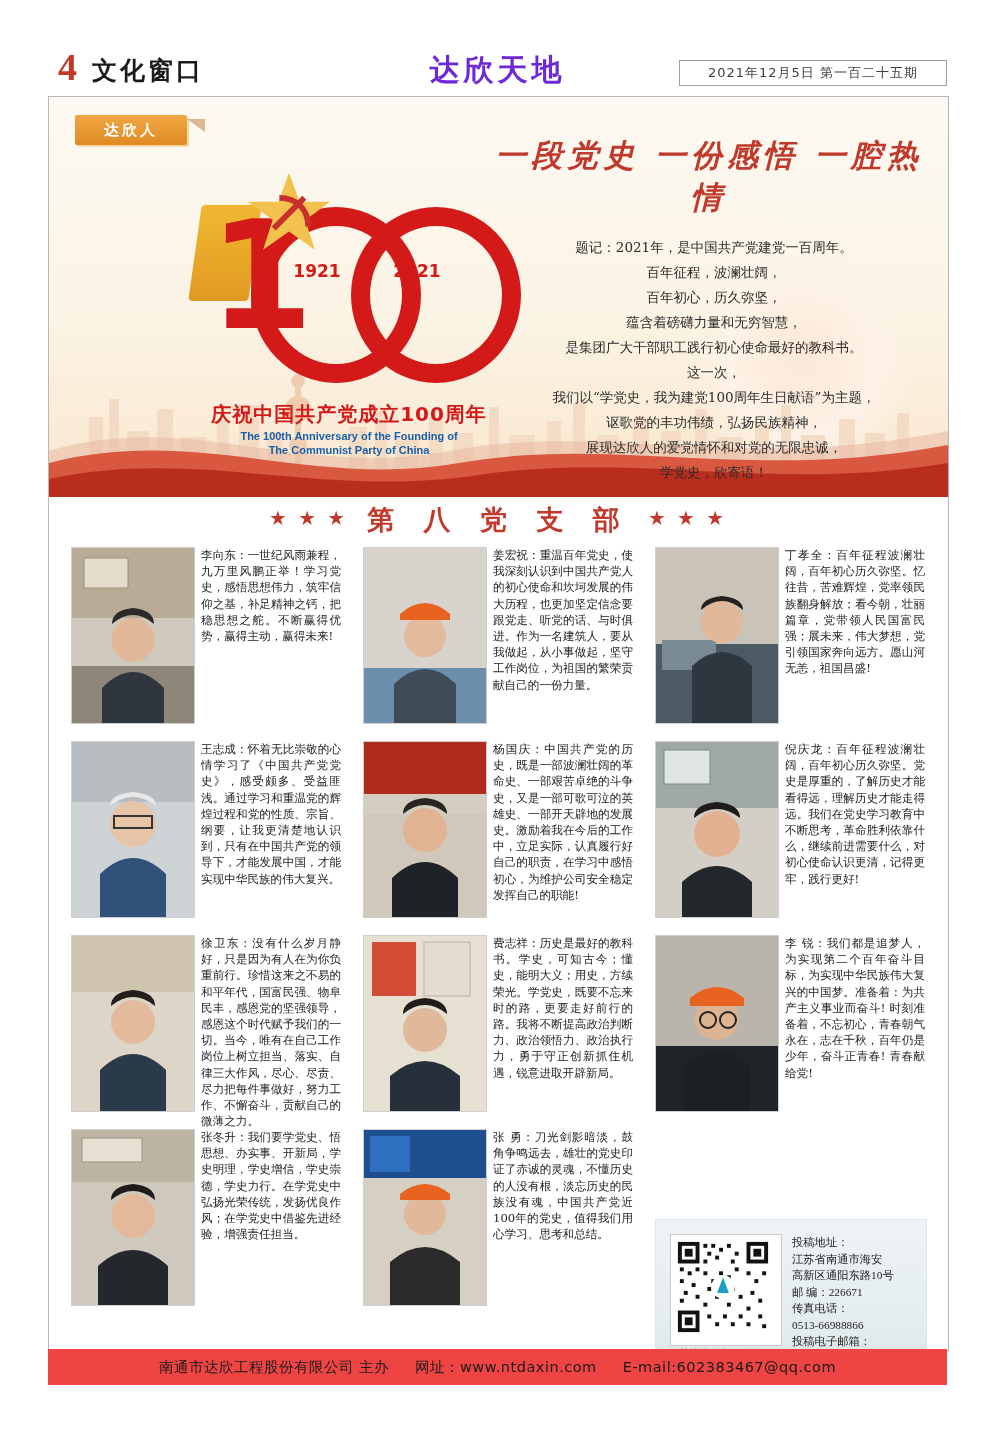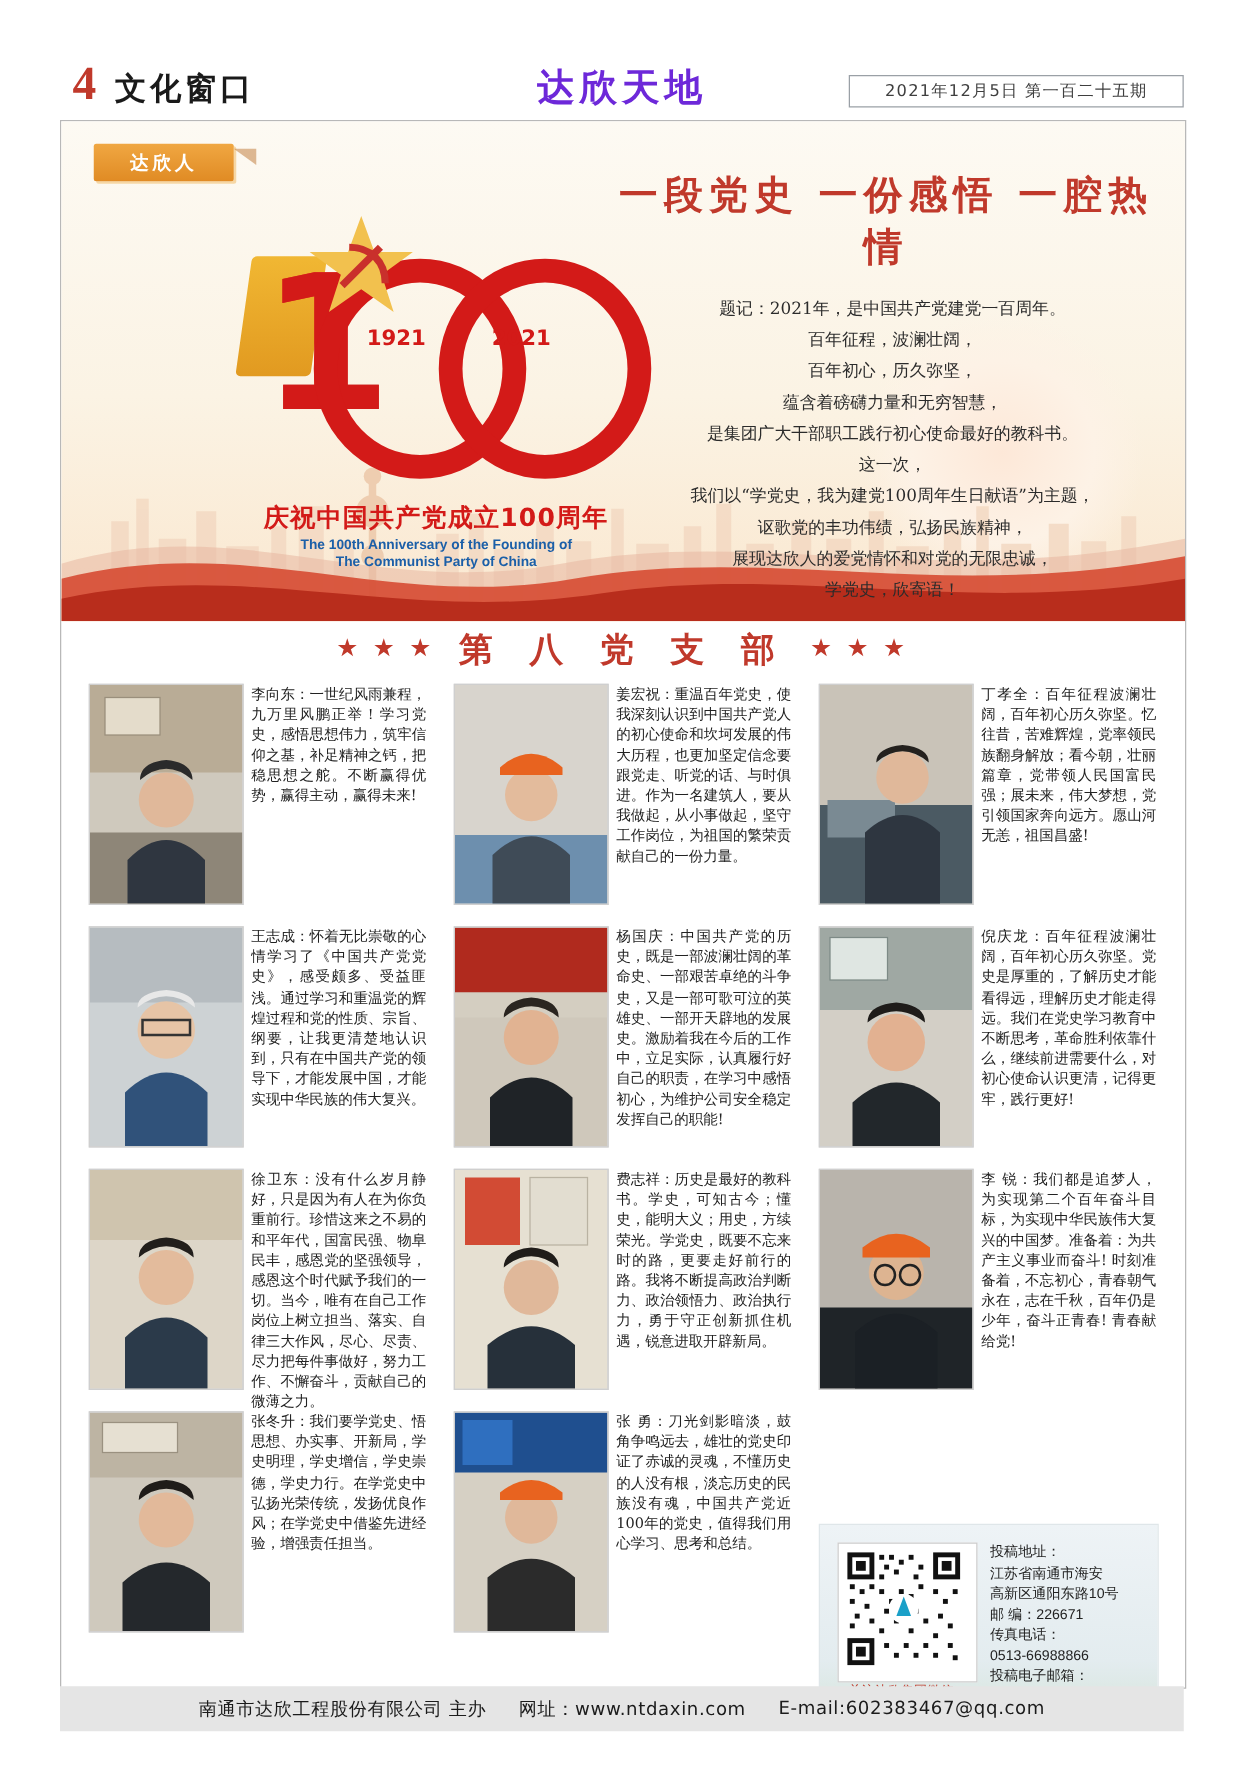--- a/index.html
+++ b/index.html
@@ -118,20 +118,21 @@
     position:absolute;left:0;top:250px;width:300px;text-align:center;
     font-size:11px;font-weight:bold;color:#1b5fa8;line-height:14px;
     font-family:"Liberation Sans",sans-serif;
   }
 
   
   .headline{
     position:absolute;left:440px;top:38px;width:440px;text-align:center;
     font-size:31px;font-weight:bold;color:#c0392b;letter-spacing:5px;
     font-family:"DejaVu Serif",serif;
+    font-style:italic;
   }
   .poem{
     position:absolute;left:455px;top:90px;width:420px;
     font-size:13.5px;line-height:25px;color:#2b2b2b;text-align:center;
     font-family:"DejaVu Serif",serif;
     margin-top:48px;
   }
   .poem div{white-space:nowrap;}
 
   
@@ -172,28 +173,28 @@
     padding:3px;border:1px solid #ccc;
   }
   .qr-cap{
     position:absolute;left:6px;top:126px;width:128px;text-align:center;
     font-size:10.5px;line-height:15px;color:#c0392b;
     font-family:"DejaVu Serif",serif;
   }
   .contact{
     position:absolute;left:136px;top:14px;width:128px;
     font-size:11.3px;line-height:16.5px;color:#222;
-    font-family:Liberation Sans, sans-serif;
+    font-family:Liberation Serif, serif;
   }
   .contact .lbl{letter-spacing:0;}
 
   
   .footer{
     position:absolute;left:48px;top:1349px;width:899px;height:36px;
-    background:#e5e5e5;color:#1b1b1b;
+    background:#ef4444;color:#1b1b1b;
     font-size:14.5px;font-family:"DejaVu Sans",sans-serif;
     display:flex;align-items:center;justify-content:center;gap:26px;
     letter-spacing:.5px;
   }
   .footer span{white-space:nowrap;}
 </style>
 </head>
 <body>
 
 <div class="page">

